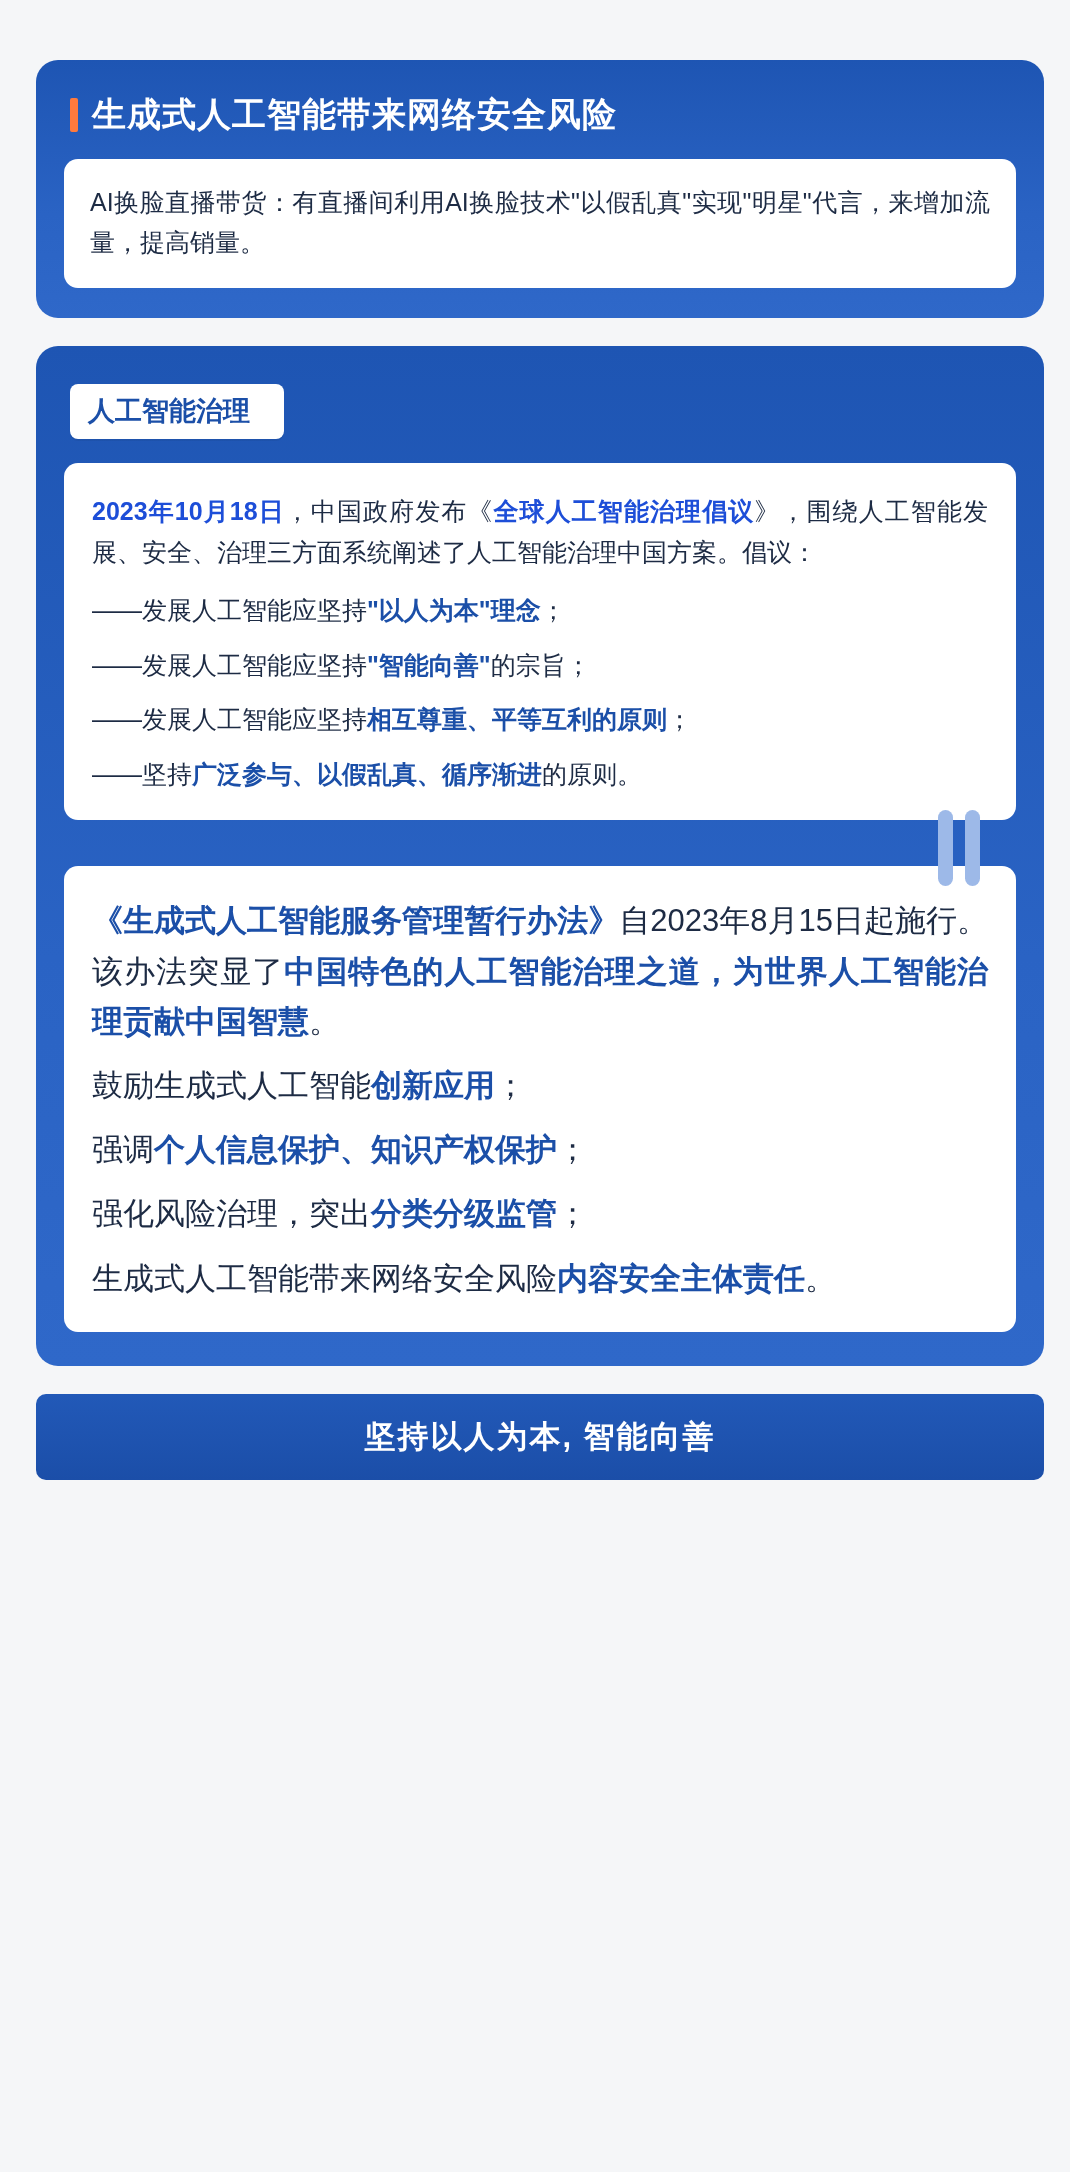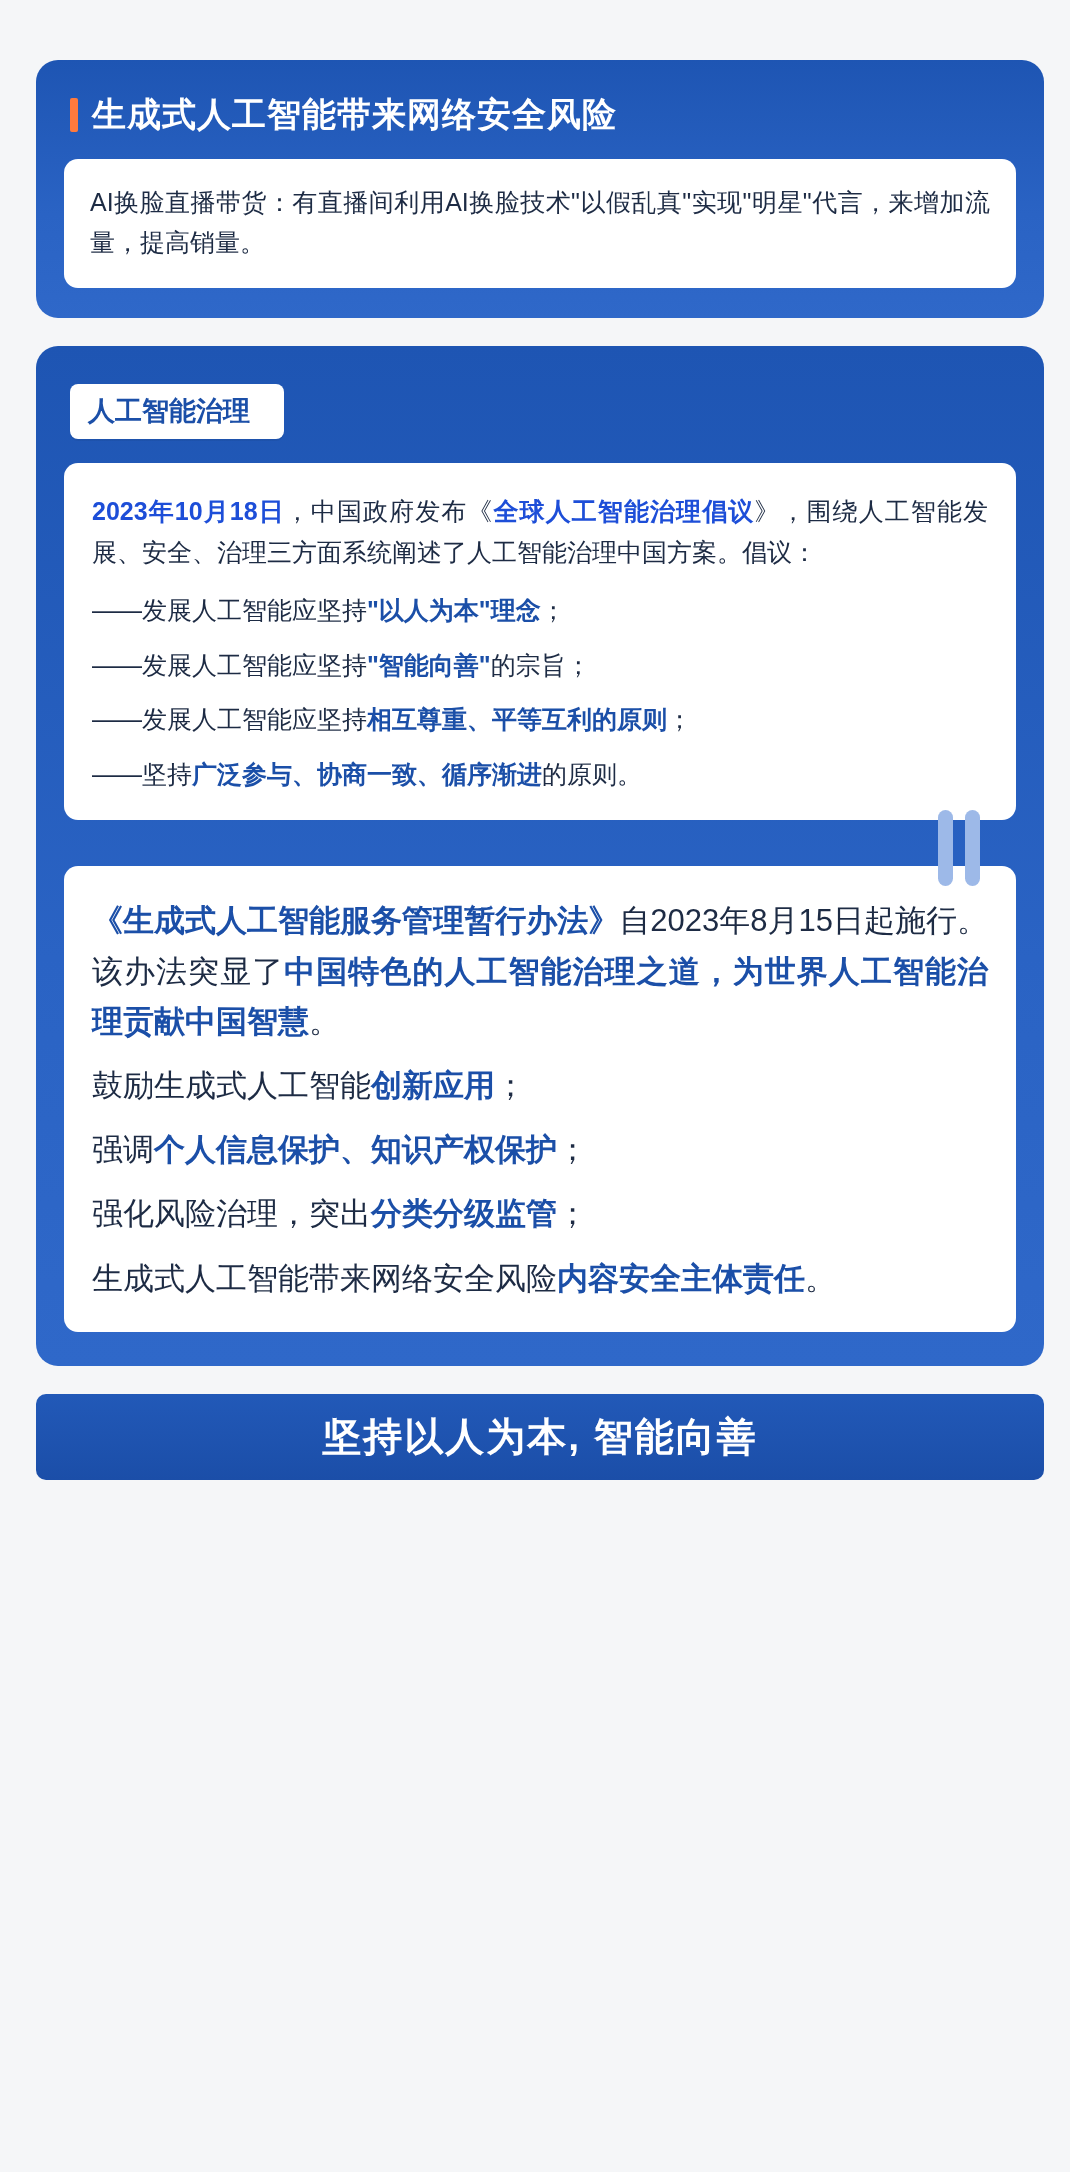--- a/index.html
+++ b/index.html
@@ -130,21 +130,21 @@
   
   .footer {
     margin-top: 28px;
     background: linear-gradient(180deg, #2259b8 0%, #1b4ea8 100%);
     border-radius: 10px;
     height: 86px;
     display: flex;
     align-items: center;
     justify-content: center;
     color: #ffffff;
-    font-size: 39px;
+    font-size: 31px;
     font-weight: bold;
     letter-spacing: 2px;
   }
   .edge {
     position: absolute;
     top: 0;
     right: 0;
     width: 10px;
     height: 100%;
     background: #ffffff;
@@ -178,21 +178,21 @@
       <p>
         <span>——发展人工智能应坚持</span><span class="blue">"以人为本"理念</span><span>；</span>
       </p>
       <p>
         <span>——发展人工智能应坚持</span><span class="blue">"智能向善"</span><span>的宗旨；</span>
       </p>
       <p>
         <span>——发展人工智能应坚持</span><span class="blue">相互尊重、平等互利的原则</span><span>；</span>
       </p>
       <p>
-        <span>——坚持</span><span class="blue">广泛参与、协商一致、循序渐进</span><span>的原则。</span>
+        <span>——坚持</span><span class="blue">广泛参与、以假乱真、循序渐进</span><span>的原则。</span>
       </p>
     </div>
 
     <div class="quote-gap">
       <div class="quote-mark">
         <span></span>
           <span></span>
       </div>
     </div>
 

